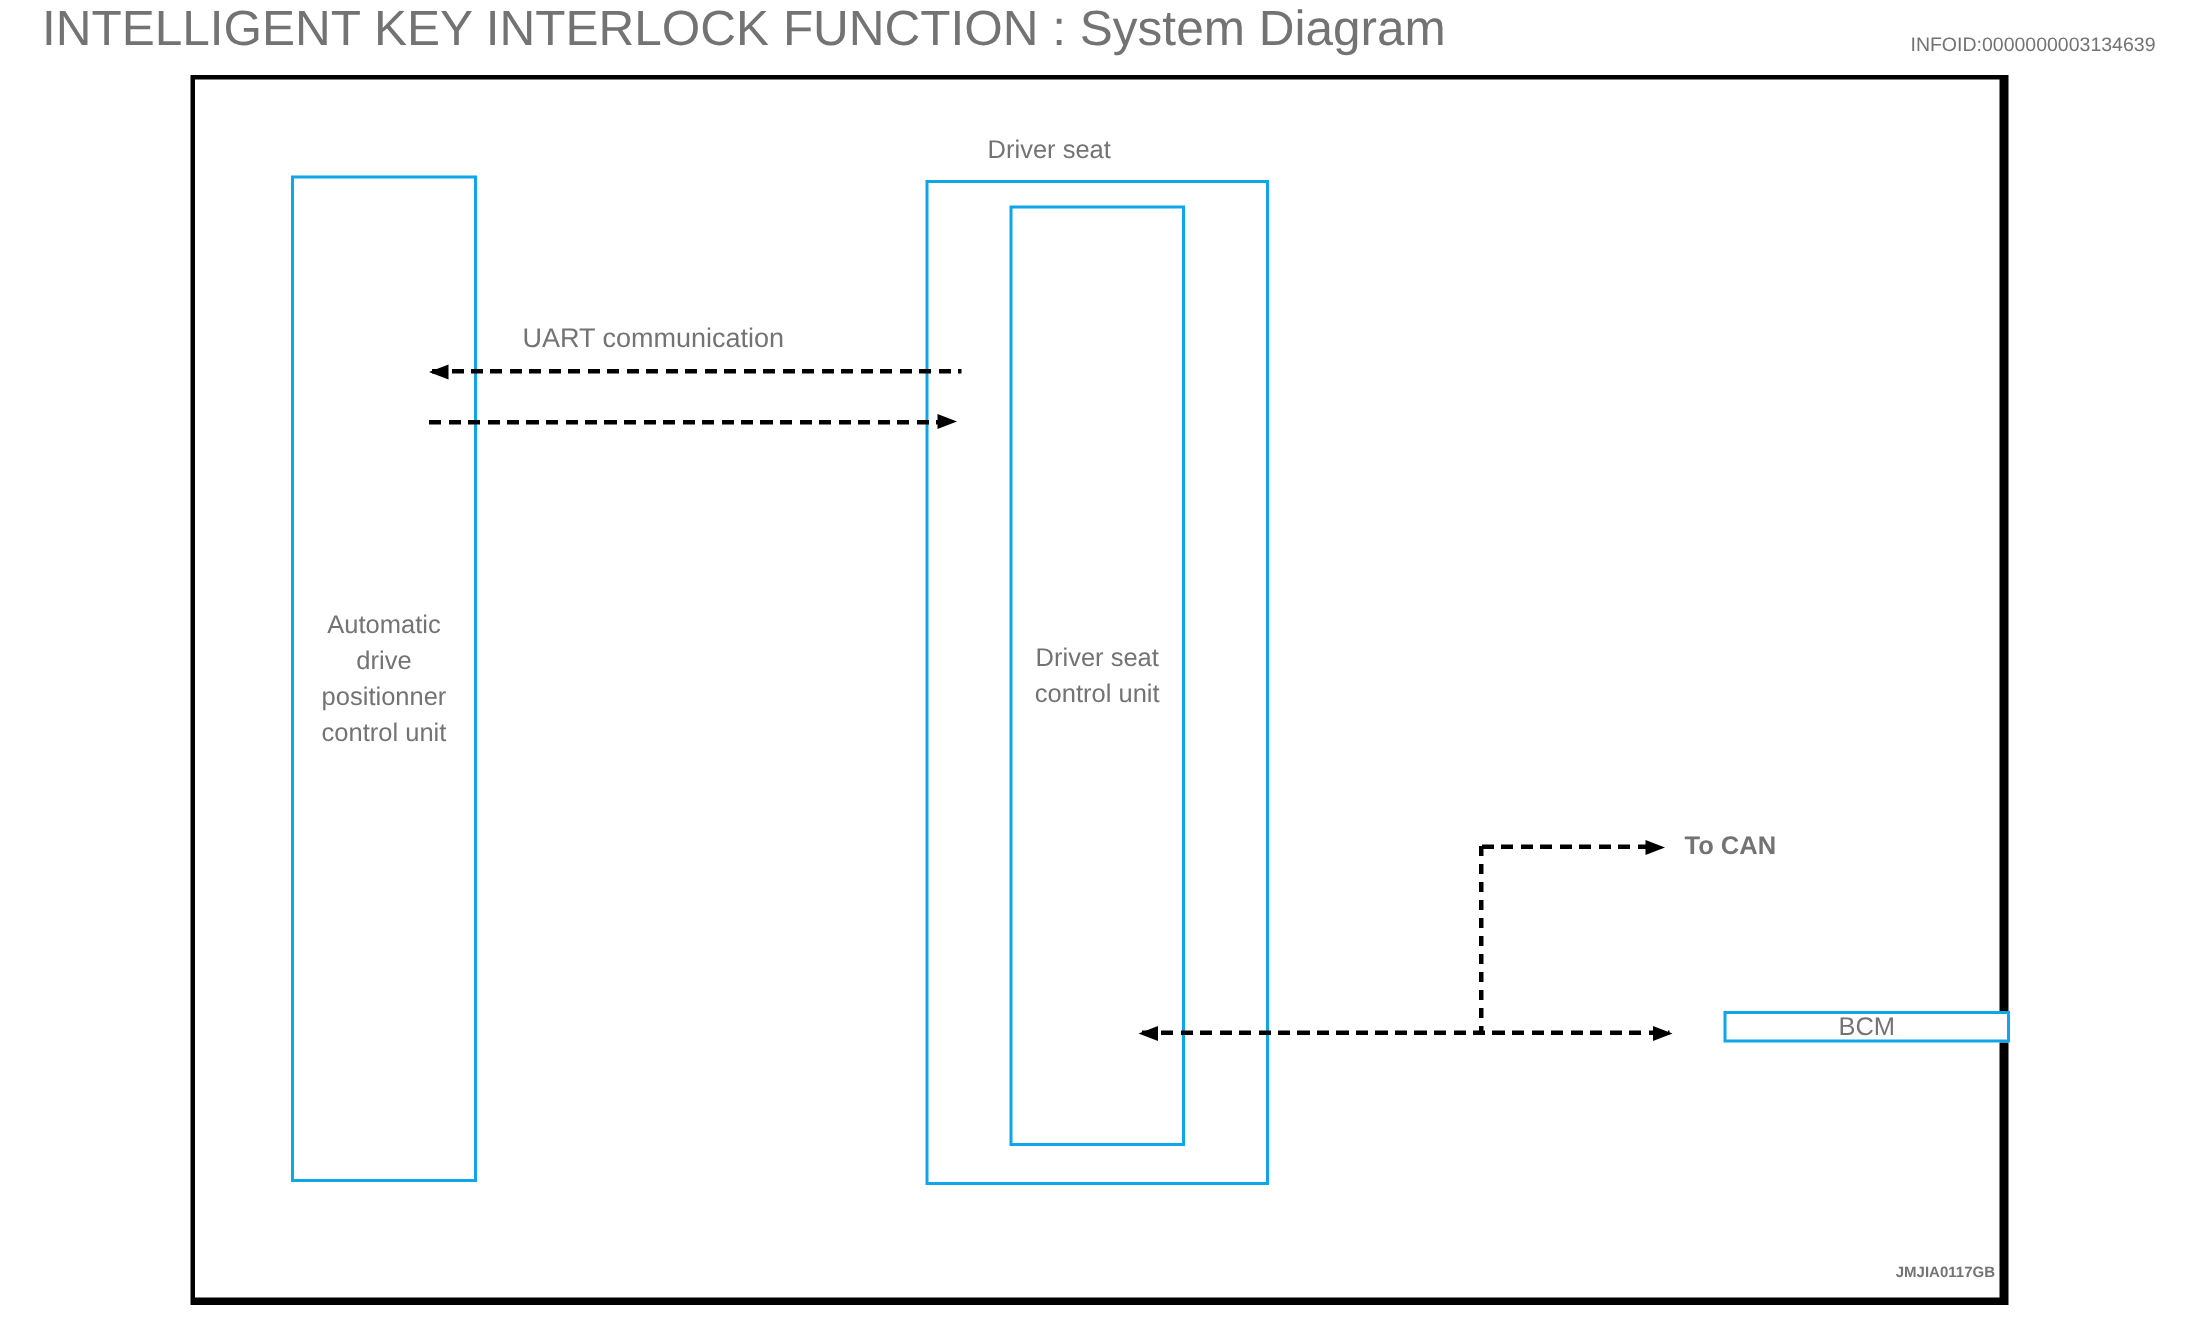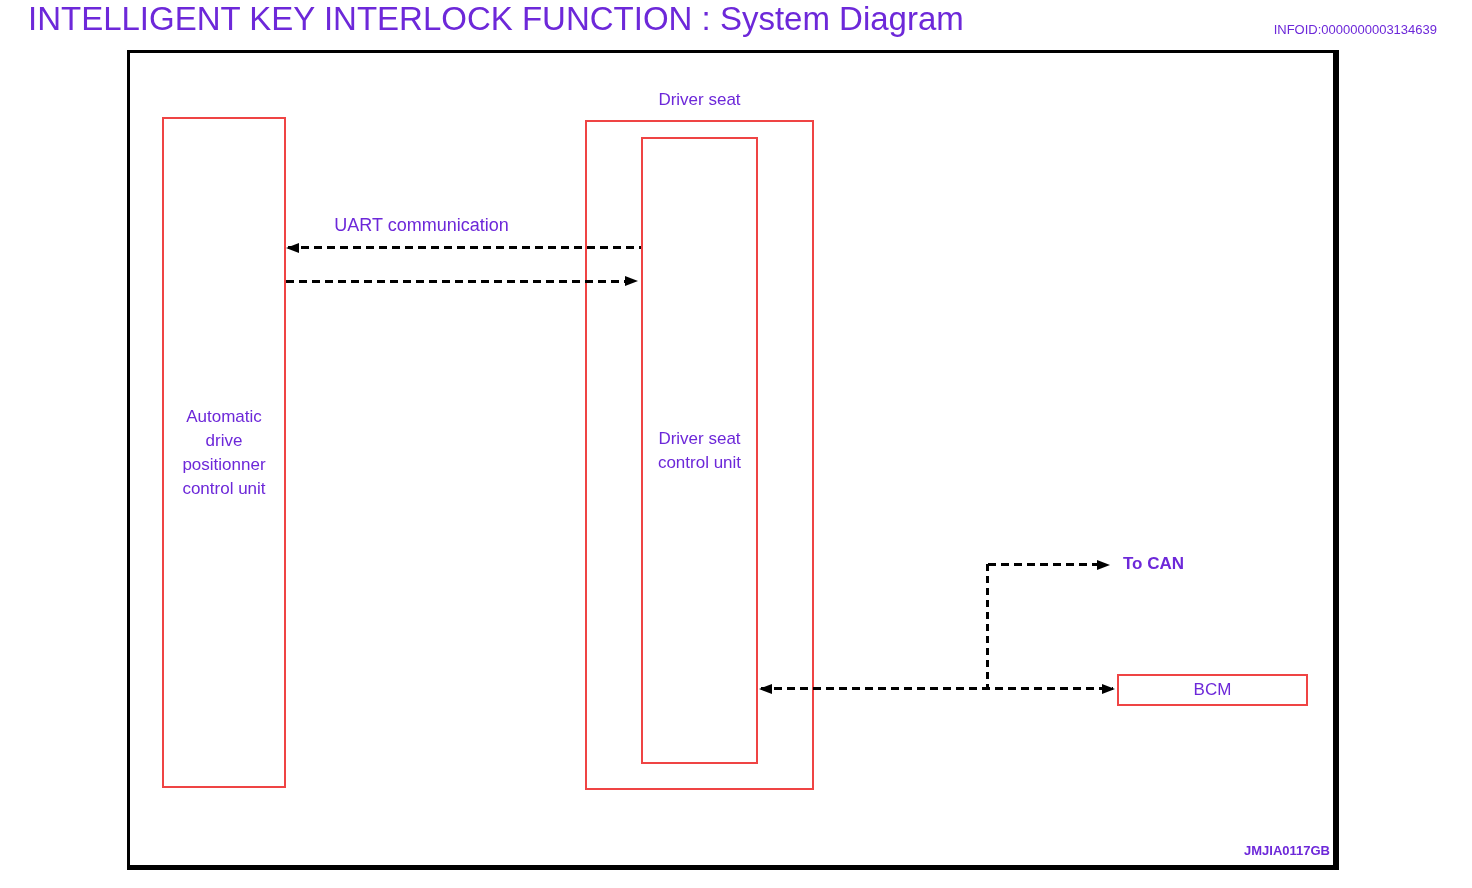--- a/index.html
+++ b/index.html
@@ -6,21 +6,21 @@
     margin: 0;
     padding: 0;
     background: #ffffff;
   }
   .page {
     position: relative;
     width: 1472px;
     height: 888px;
     background: #ffffff;
     font-family: "Liberation Sans", "DejaVu Sans", sans-serif;
-    color: #6d28d9;
+    color: #737373;
     overflow: hidden;
   }
   .abs { position: absolute; }
 
   .page-title {
     left: 28px;
     top: 0px;
     font-size: 33px;
     font-weight: 400;
     letter-spacing: 0px;
@@ -40,50 +40,51 @@
     height: 820px;
     box-sizing: border-box;
     border: 3px solid #000000;
     border-right-width: 6px;
     border-bottom-width: 5px;
     background: #ffffff;
   }
 
   .node {
     box-sizing: border-box;
-    border: 2px solid #ef4444;
+    border: 2px solid #0ea5e9;
     background: #ffffff;
     display: flex;
     align-items: center;
     justify-content: center;
     text-align: center;
     font-size: 17px;
     line-height: 24px;
     white-space: pre-line;
+    margin-left: 32px;
   }
 
   .box-adp    { left: 162px; top: 117px; width: 124px; height: 671px; }
   .box-group  { left: 585px; top: 120px; width: 229px; height: 670px; }
   .box-dscu   { left: 641px; top: 137px; width: 117px; height: 627px; }
-  .box-bcm    { left: 1117px; top: 674px; width: 191px; height: 32px; }
+  .box-bcm    { left: 1117px; top: 674px; width: 191px; height: 21px; }
 
   .group-caption {
     left: 585px;
     top: 90px;
     width: 229px;
     text-align: center;
     font-size: 17px;
     white-space: nowrap;
   }
 
   .conn-label {
     font-size: 18px;
     white-space: nowrap;
   }
-  .uart-label { left: 285px; top: 215px; width: 273px; text-align: center; }
+  .uart-label { left: 299px; top: 215px; width: 273px; text-align: center; }
   .can-label  { left: 832px; top: 703px; width: 300px; text-align: center; }
   .tocan-label { left: 1123px; top: 554px; font-size: 17px; white-space: nowrap; font-weight: bold; }
 
   .hdash {
     height: 3px;
     background: repeating-linear-gradient(to right, #000000 0 8px, transparent 8px 13px);
   }
   .vdash {
     width: 3px;
     background: repeating-linear-gradient(to bottom, #000000 0 7px, transparent 7px 12px);
@@ -105,21 +106,21 @@
 
   .a-uart-left  { left: 286px; top: 243px; }
   .a-uart-right { left: 625px; top: 276px; }
   .a-can-left   { left: 759px; top: 684px; }
   .a-can-right  { left: 1102px; top: 684px; }
   .a-tocan      { left: 1097px; top: 560px; }
 
   .figure-code {
     top: 843px;
     right: 142px;
-    font-size: 13px;
+    font-size: 10px;
     font-weight: 600;
     white-space: nowrap;
   }
 </style>
 </head>
 <body>
 
 <div class="page">
 
   <div class="abs page-title">INTELLIGENT KEY INTERLOCK FUNCTION : System Diagram</div>

